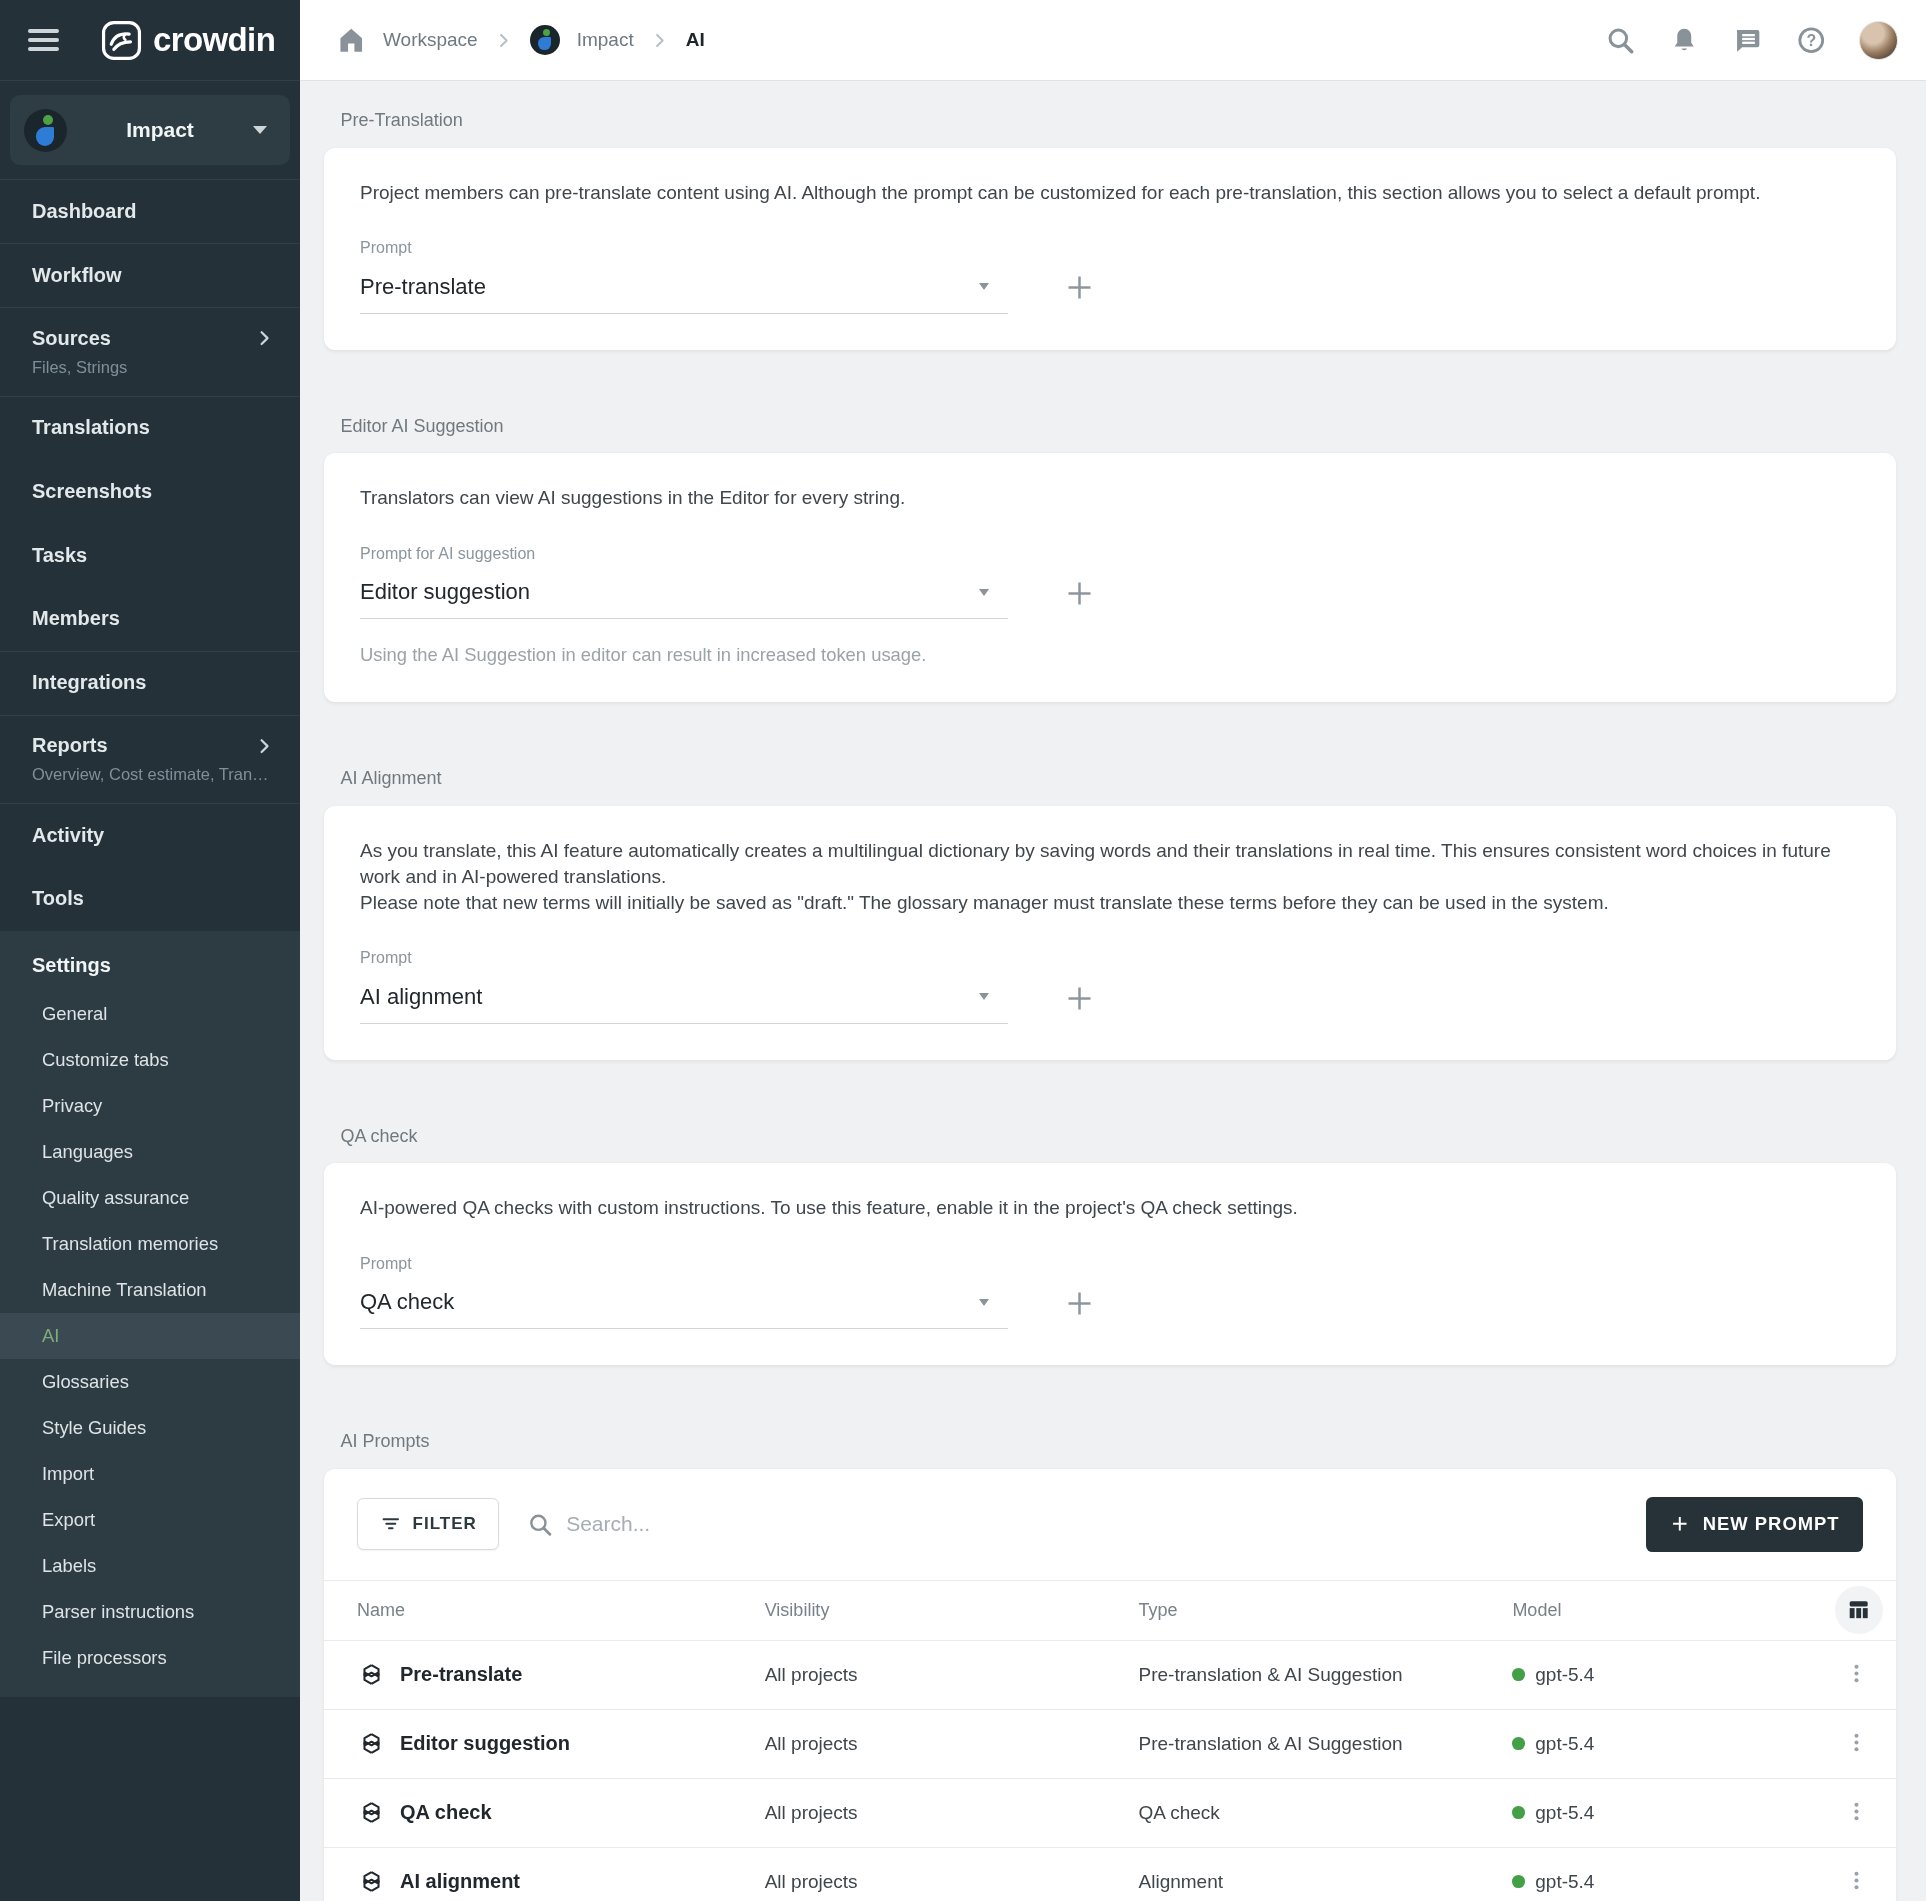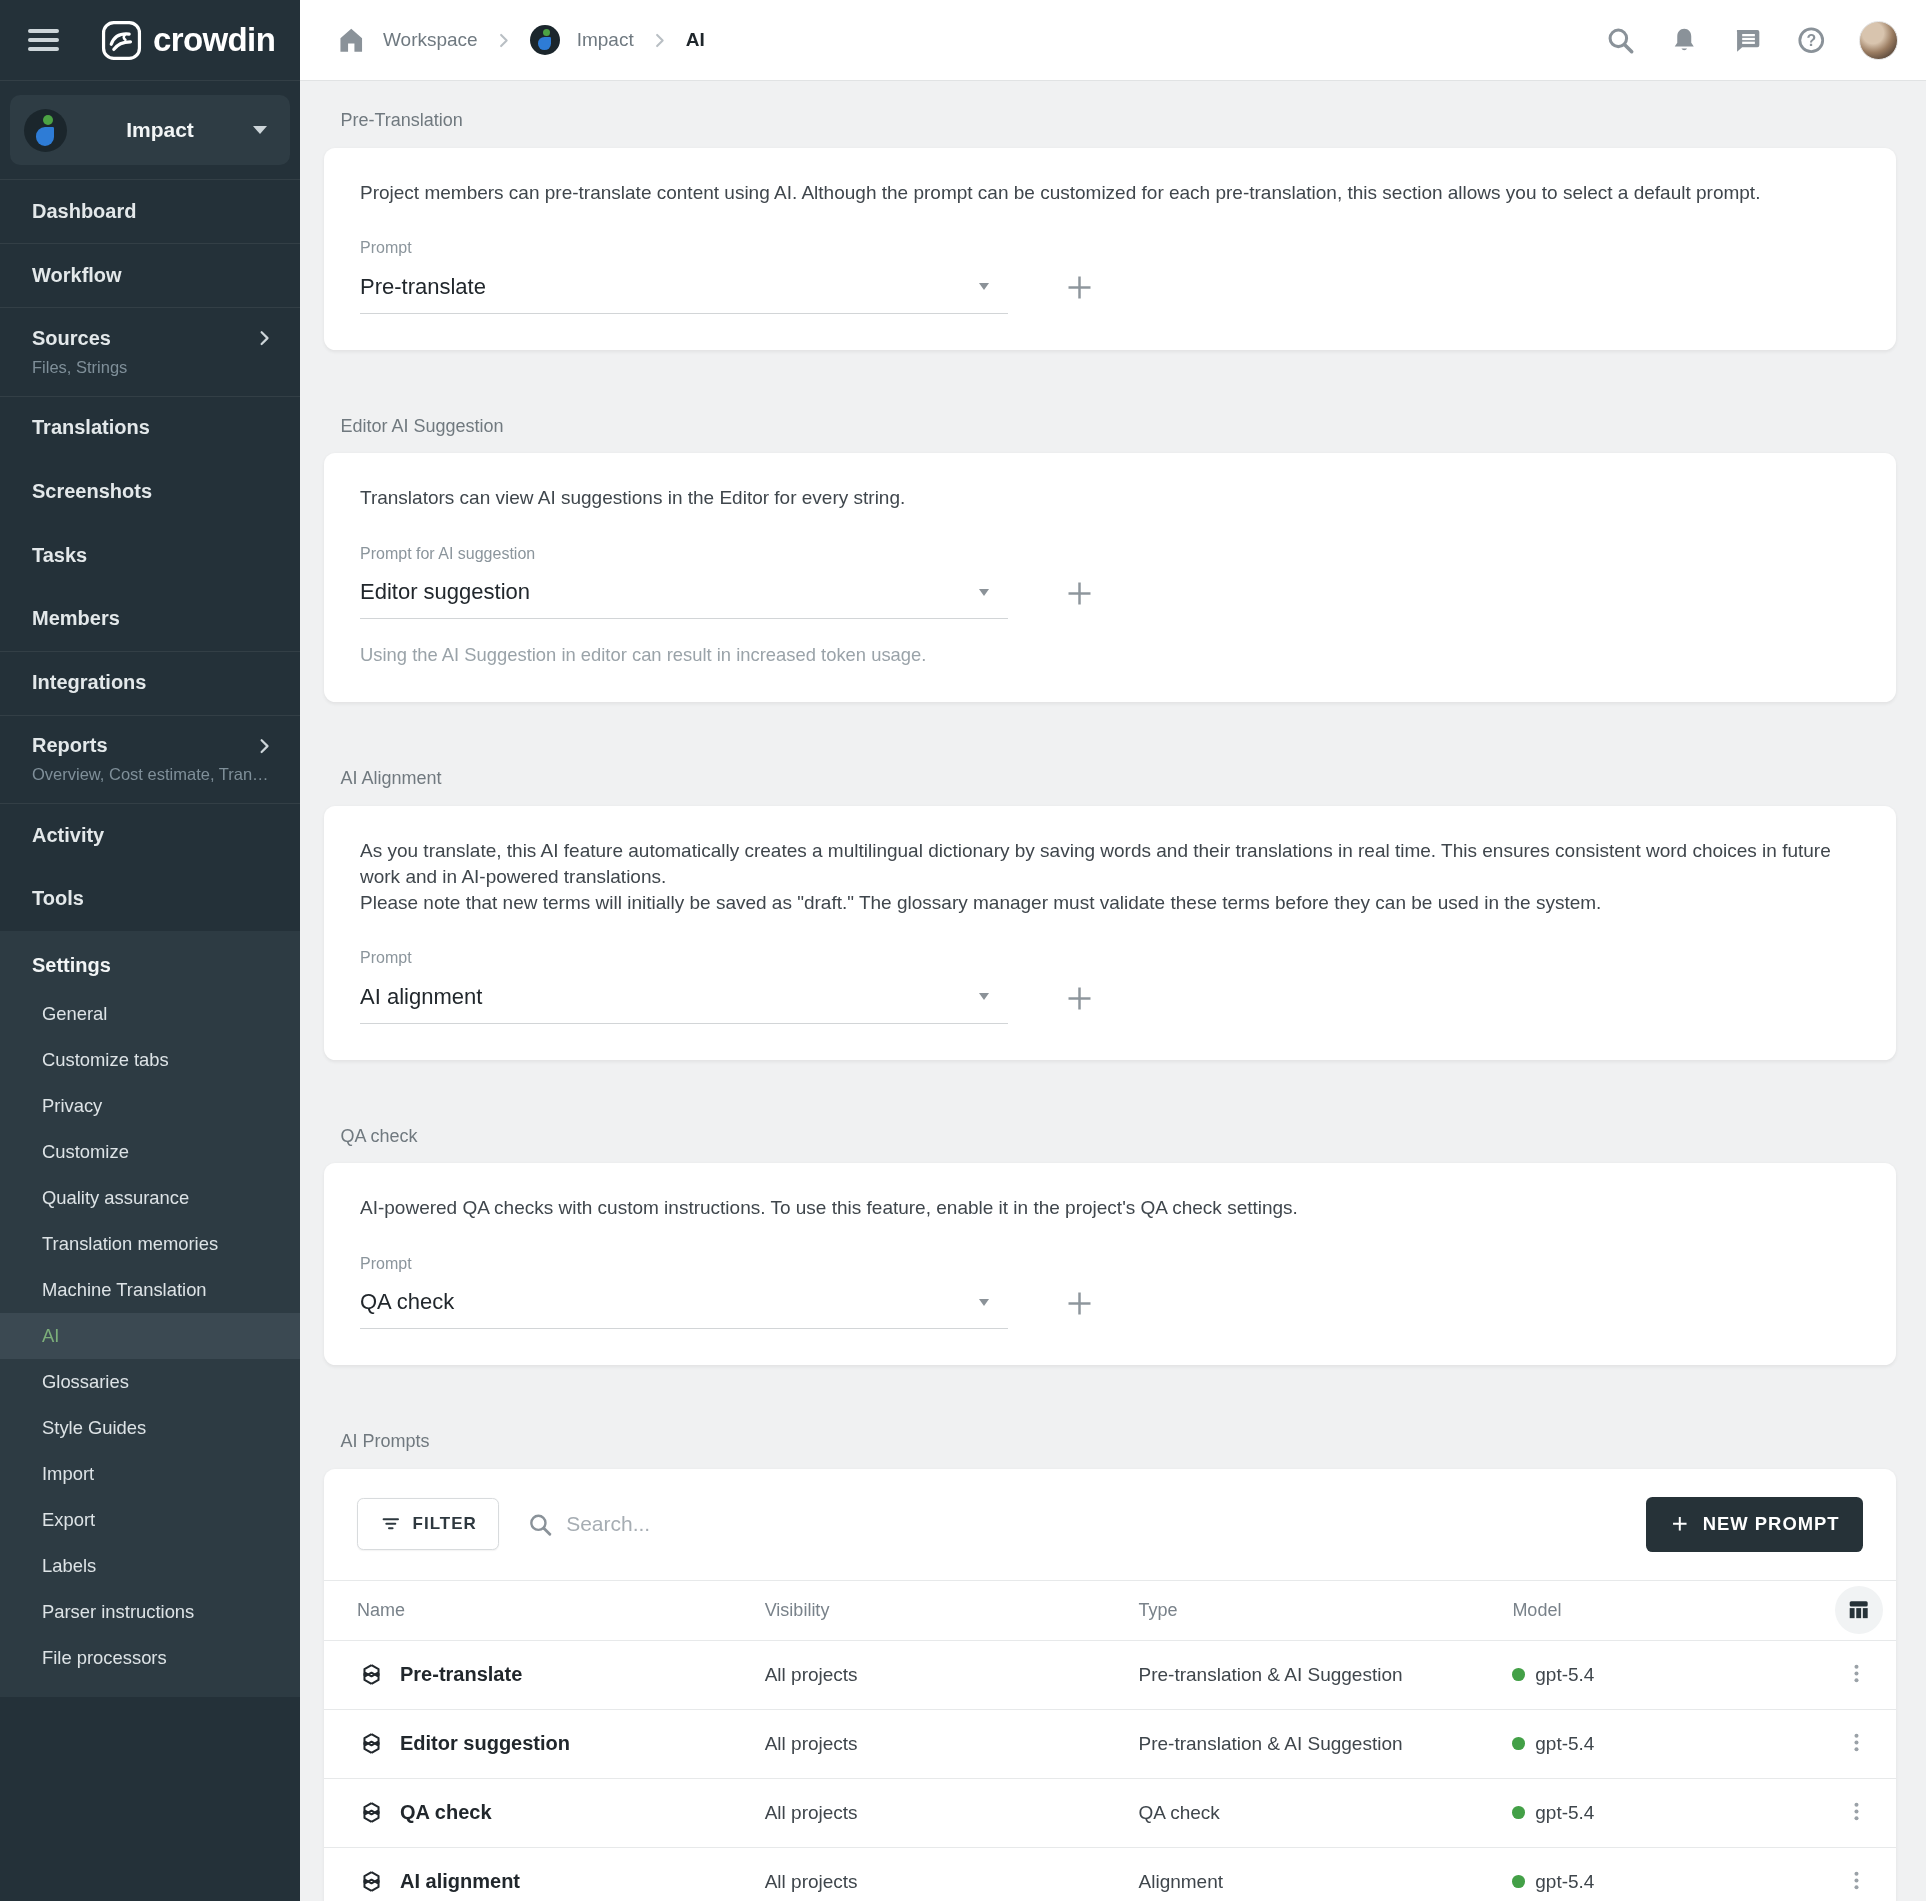--- a/index.html
+++ b/index.html
@@ -193,21 +193,21 @@
       </div>
       <div class="nav-item">
         <span>Tools</span>
       </div>
 
       <div class="settings-zone">
         <div class="settings-head">Settings</div>
         <div class="set-item">General</div>
         <div class="set-item">Customize tabs</div>
         <div class="set-item">Privacy</div>
-        <div class="set-item">Customize</div>
+        <div class="set-item">Languages</div>
         <div class="set-item">Quality assurance</div>
         <div class="set-item">Translation memories</div>
         <div class="set-item">Machine Translation</div>
         <div class="set-item sel">AI</div>
         <div class="set-item">Glossaries</div>
         <div class="set-item">Style Guides</div>
         <div class="set-item">Import</div>
         <div class="set-item">Export</div>
         <div class="set-item">Labels</div>
         <div class="set-item">Parser instructions</div>
@@ -296,21 +296,21 @@
             </svg>
           </div>
           <div class="helper">Using the AI Suggestion in editor can result in increased token usage.</div>
         </div>
       </section>
 
       <section class="sec">
         <div class="sec-label">AI Alignment</div>
         <div class="card">
           <p class="desc">As you translate, this AI feature automatically creates a multilingual dictionary by saving words and their translations in real time. This ensures consistent word choices in future work and in AI-powered translations.</p>
-          <p class="desc">Please note that new terms will initially be saved as "draft." The glossary manager must validate these terms before they can be used in the system.</p>
+          <p class="desc">Please note that new terms will initially be saved as "draft." The glossary manager must translate these terms before they can be used in the system.</p>
           <div class="field-label">Prompt</div>
           <div class="select-row">
             <div class="select">
               <span class="select-value">AI alignment</span>
               <span class="sel-caret"></span>
             </div>
             <svg class="plus-btn" width="33" height="33" viewBox="0 0 24 24">
               <line x1="12" y1="4" x2="12" y2="20" stroke="#8e969c" stroke-width="1.8"></line>
               <line x1="4" y1="12" x2="20" y2="12" stroke="#8e969c" stroke-width="1.8"></line>
             </svg>

